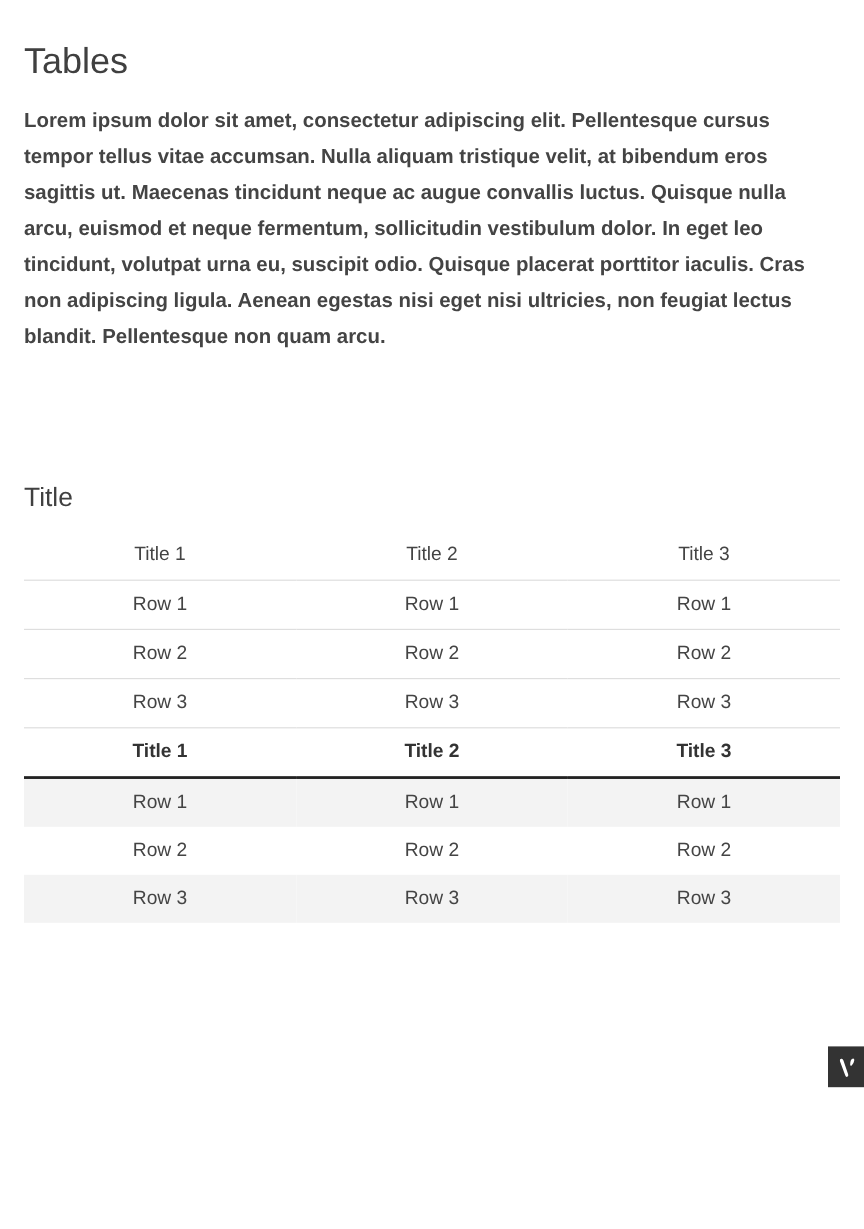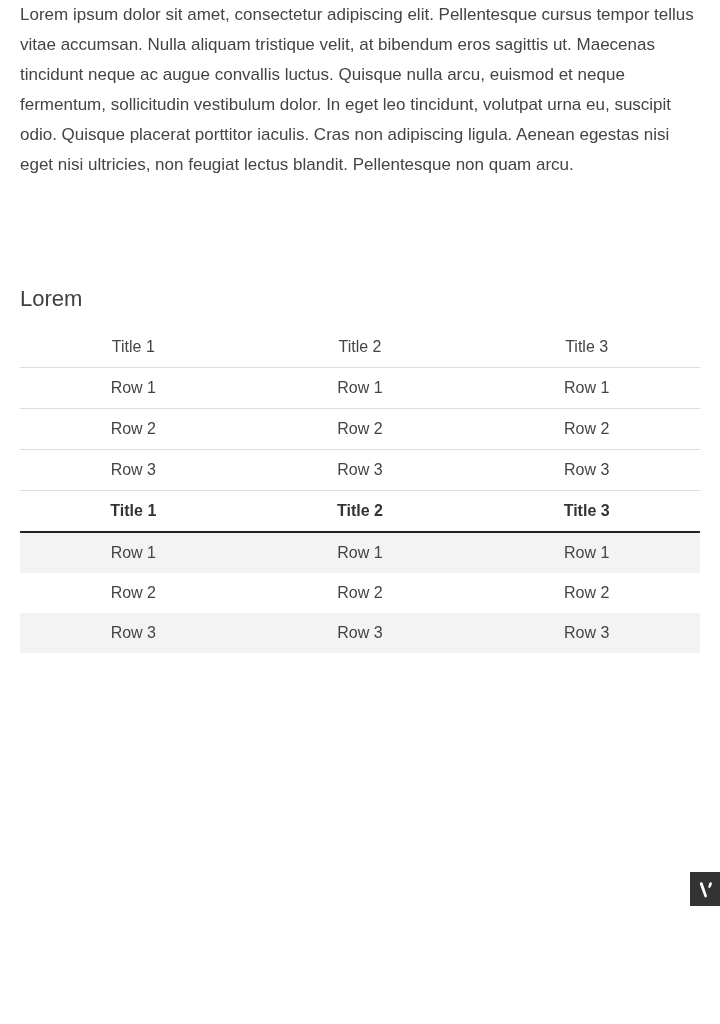--- a/index.html
+++ b/index.html
@@ -25,21 +25,21 @@
     font-size: 30px;
     line-height: 40px;
     font-weight: 300;
     color: #404040;
     letter-spacing: 0;
   }
   p.intro {
     margin: 0 0 104px 0;
     font-size: 17px;
     line-height: 30px;
-    font-weight: 400;
+    font-weight: 700;
     color: #444444;
   }
   h2.section-heading {
     margin: 50px 0 13px 0;
     font-size: 22px;
     line-height: 30px;
     font-weight: 300;
     color: #404040;
   }
   table.tbl {
@@ -90,24 +90,25 @@
     cursor: pointer;
   }
   .logo-badge svg { display: block; }
 </style>
 </head>
 <body>
 
 <div class="viewport">
   <div class="page">
 
+    <h1 class="page-title">Tables</h1>
 
     <p class="intro">Lorem ipsum dolor sit amet, consectetur adipiscing elit. Pellentesque cursus tempor tellus vitae accumsan. Nulla aliquam tristique velit, at bibendum eros sagittis ut. Maecenas tincidunt neque ac augue convallis luctus. Quisque nulla arcu, euismod et neque fermentum, sollicitudin vestibulum dolor. In eget leo tincidunt, volutpat urna eu, suscipit odio. Quisque placerat porttitor iaculis. Cras non adipiscing ligula. Aenean egestas nisi eget nisi ultricies, non feugiat lectus blandit. Pellentesque non quam arcu.</p>
 
-    <h2 class="section-heading">Lorem</h2>
+    <h2 class="section-heading">Title</h2>
 
     <table class="tbl basic">
       <thead>
         <tr>
           <th>Title 1</th>
           <th>Title 2</th>
           <th>Title 3</th>
         </tr>
       </thead>
       <tbody>

